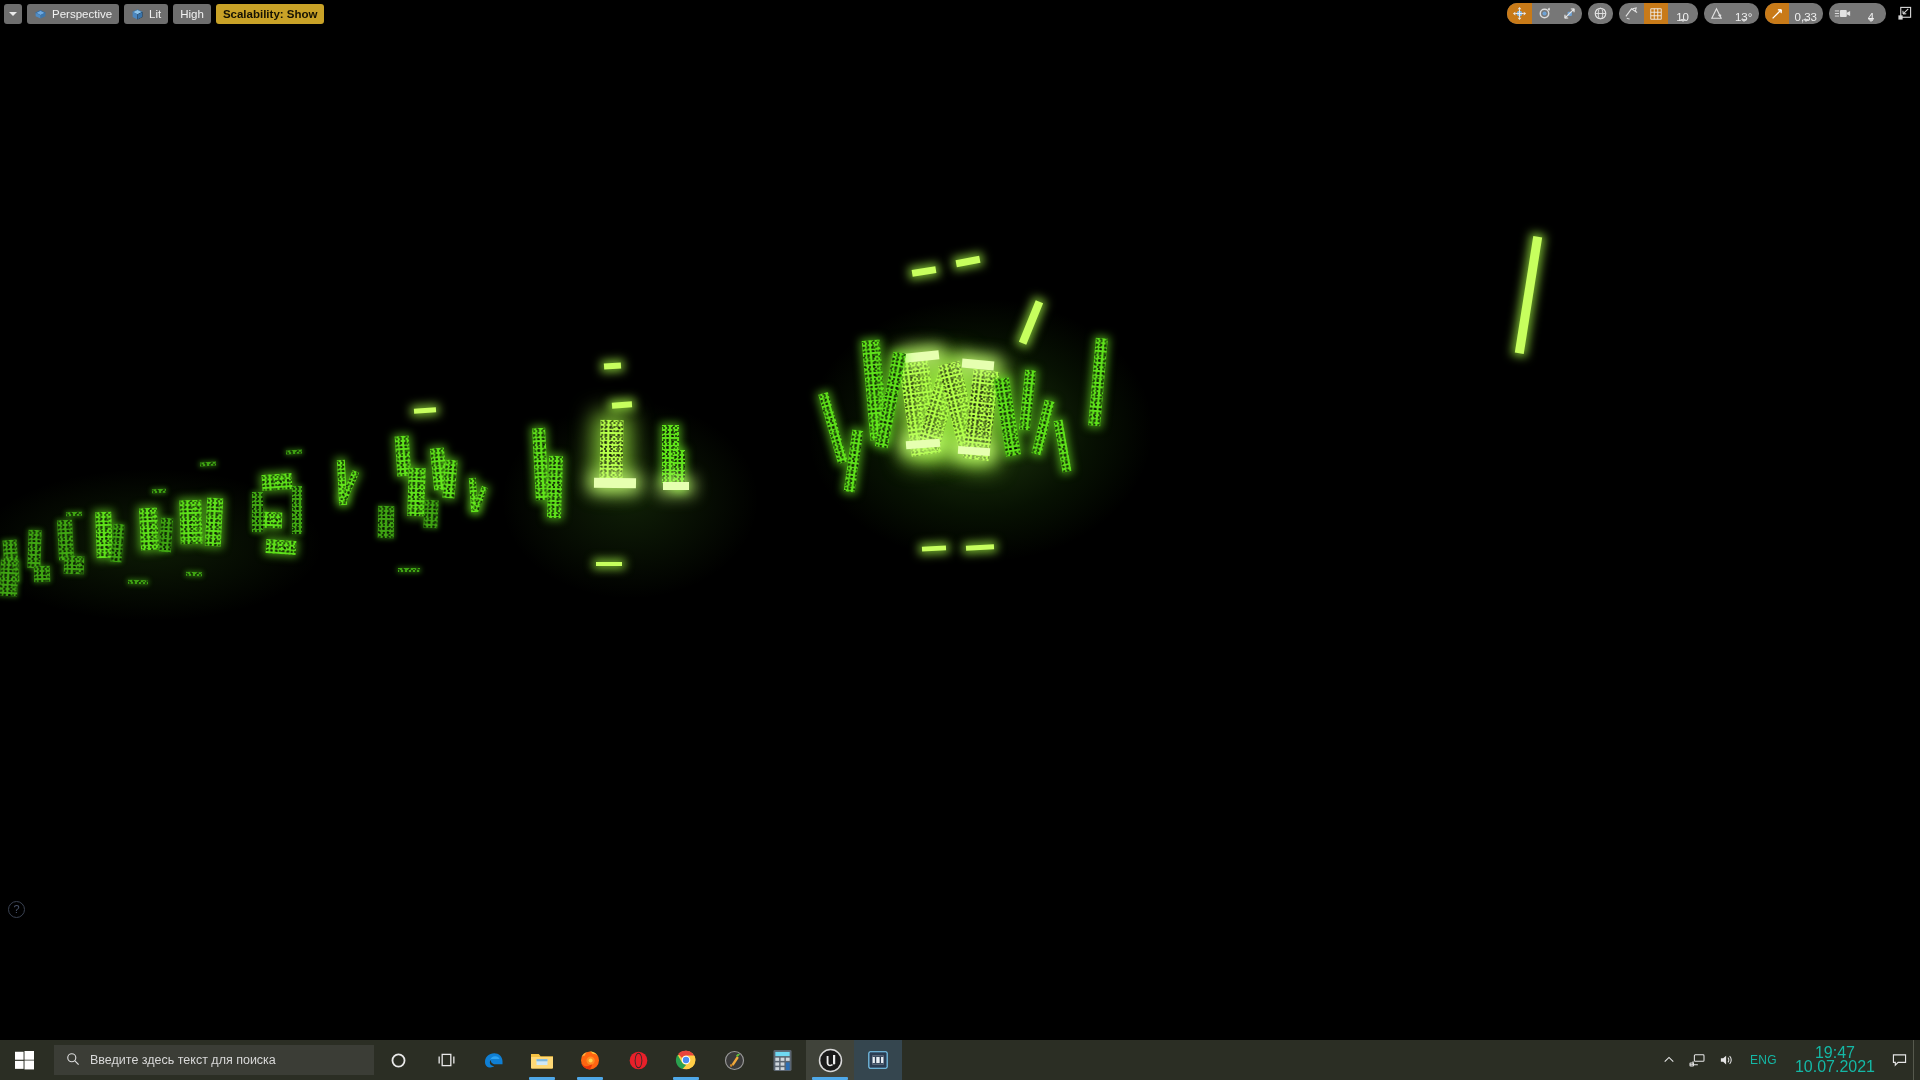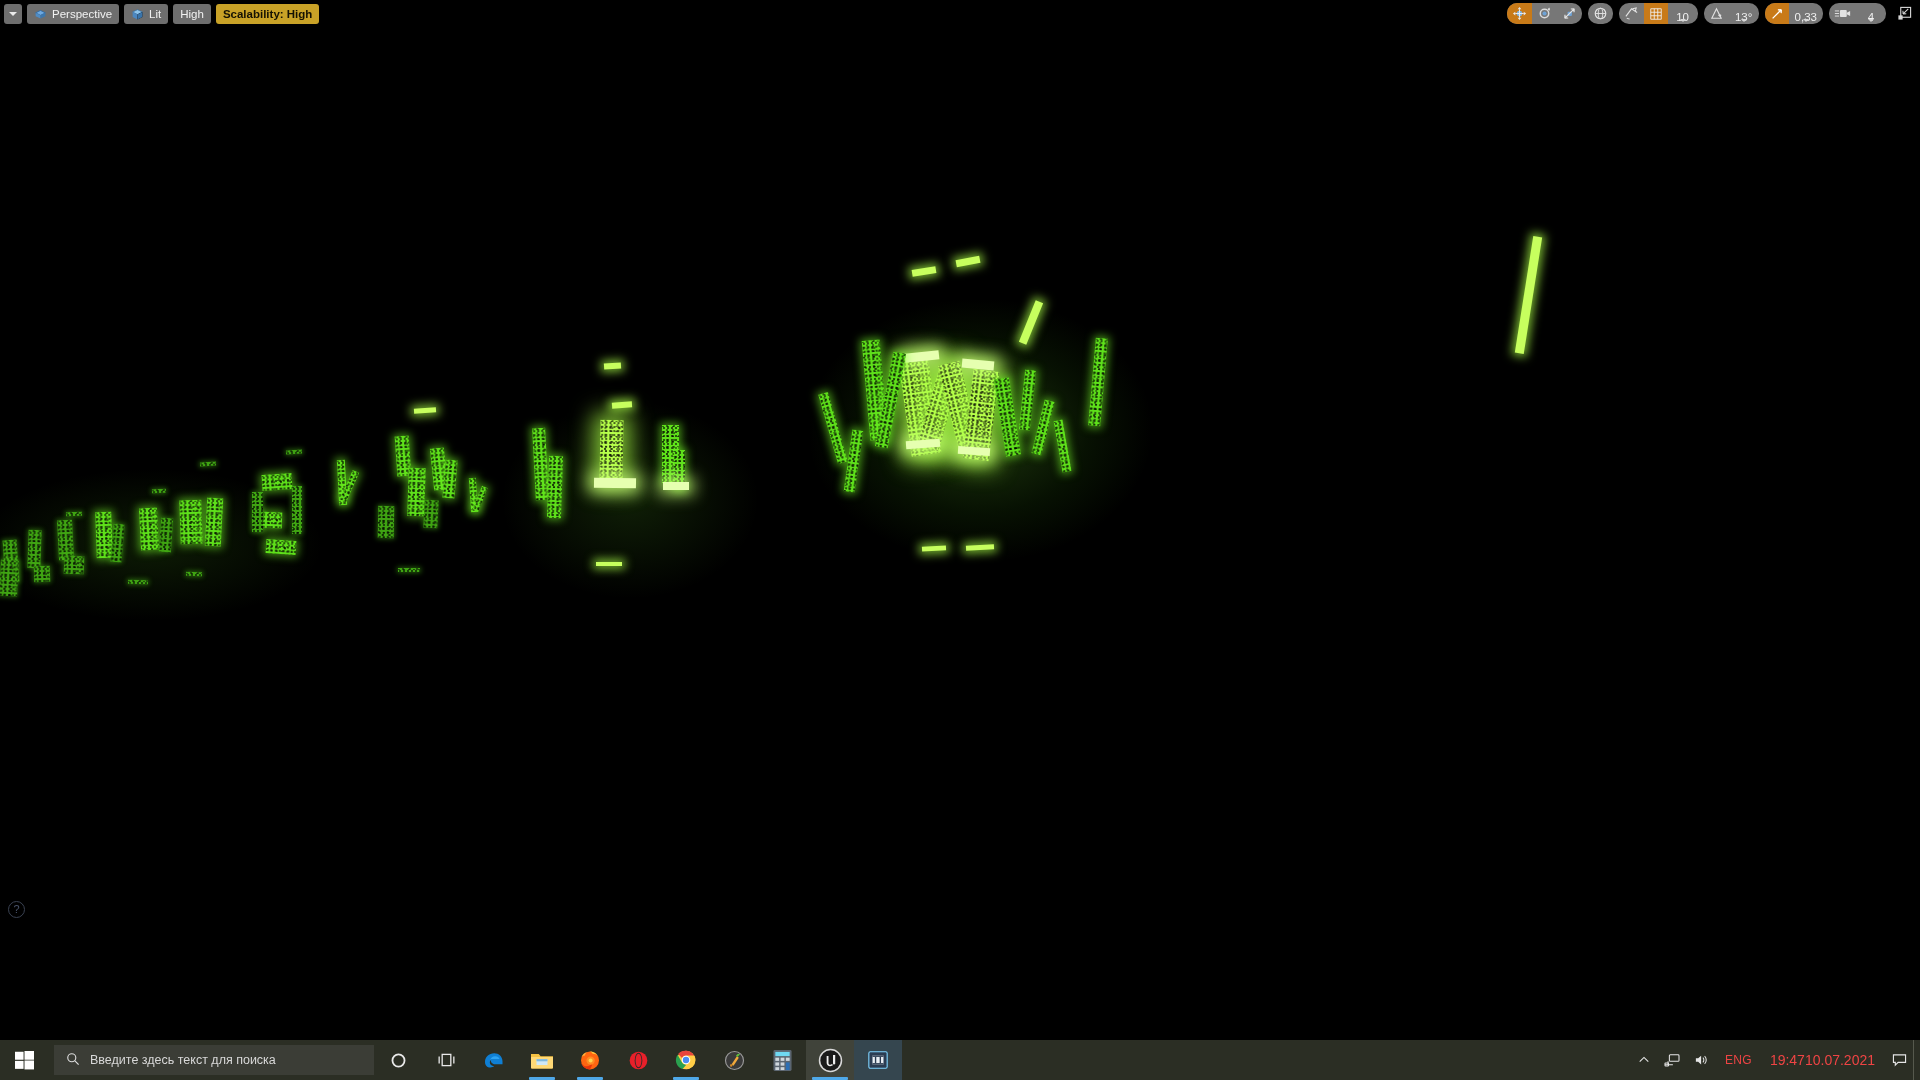--- a/index.html
+++ b/index.html
@@ -141,28 +141,28 @@
     background:#4fa8e8; border-radius:1px;
   }
   .tb-icon.active { background:rgba(255,255,255,.10); }
   .tb-icon.active::after {
     content:""; position:absolute; bottom:0; left:6px; width:36px; height:3px;
     background:#4fa8e8; border-radius:1px;
   }
   .tb-icon.focused { background:rgba(90,160,230,.22); }
   #tray {
     margin-left:auto; display:flex; align-items:flex-start; height:40px;
-    color:#ef4444; font-size:12px; gap:0;
+    color:#14b8a6; font-size:12px; gap:0;
   }
   .tray-item { display:flex;align-items:center;justify-content:center;
     height:40px; padding:0 7px; }
   #tray-lang { font-size:12px; letter-spacing:.3px; padding:0 8px; }
   #tray-clock {
-    display:flex; align-items:center; justify-content:center;
-    height:40px; padding:0 10px; line-height:14px; font-size:14px;
+    display:flex; flex-direction:column; align-items:center; justify-content:center;
+    height:40px; padding:0 10px; line-height:14px; font-size:16px;
   }
   #tray-action { width:28px; height:40px; display:flex;align-items:center;justify-content:center; }
   #show-desktop { width:7px; height:40px; border-left:1px solid #56594d; }
 </style>
 </head>
 <body>
 
 <div id="viewport">
 
   <div id="glow-left"></div>
@@ -267,21 +267,21 @@
         </svg>
       </span>
       <span>Lit</span>
     </div>
 
     <div class="vp-btn">
       <span>High</span>
     </div>
 
     <div class="vp-btn accent">
-      <span>Scalability: High</span>
+      <span>Scalability: Show</span>
     </div>
   </div>
 
   <div id="vp-toolbar-right">
 
     <div class="tb-group">
       <div class="tb-cell on">
         <svg class="ic" width="15" height="15" viewBox="0 0 16 16">
           <circle cx="8" cy="8" r="3" fill="#7fb3e0"></circle>
           <path d="M8 1 l2 2.5 h-4 Z M8 15 l2-2.5 h-4 Z M1 8 l2.5-2 v4 Z M15 8 l-2.5-2 v4 Z" fill="#e9e9e9"></path>

